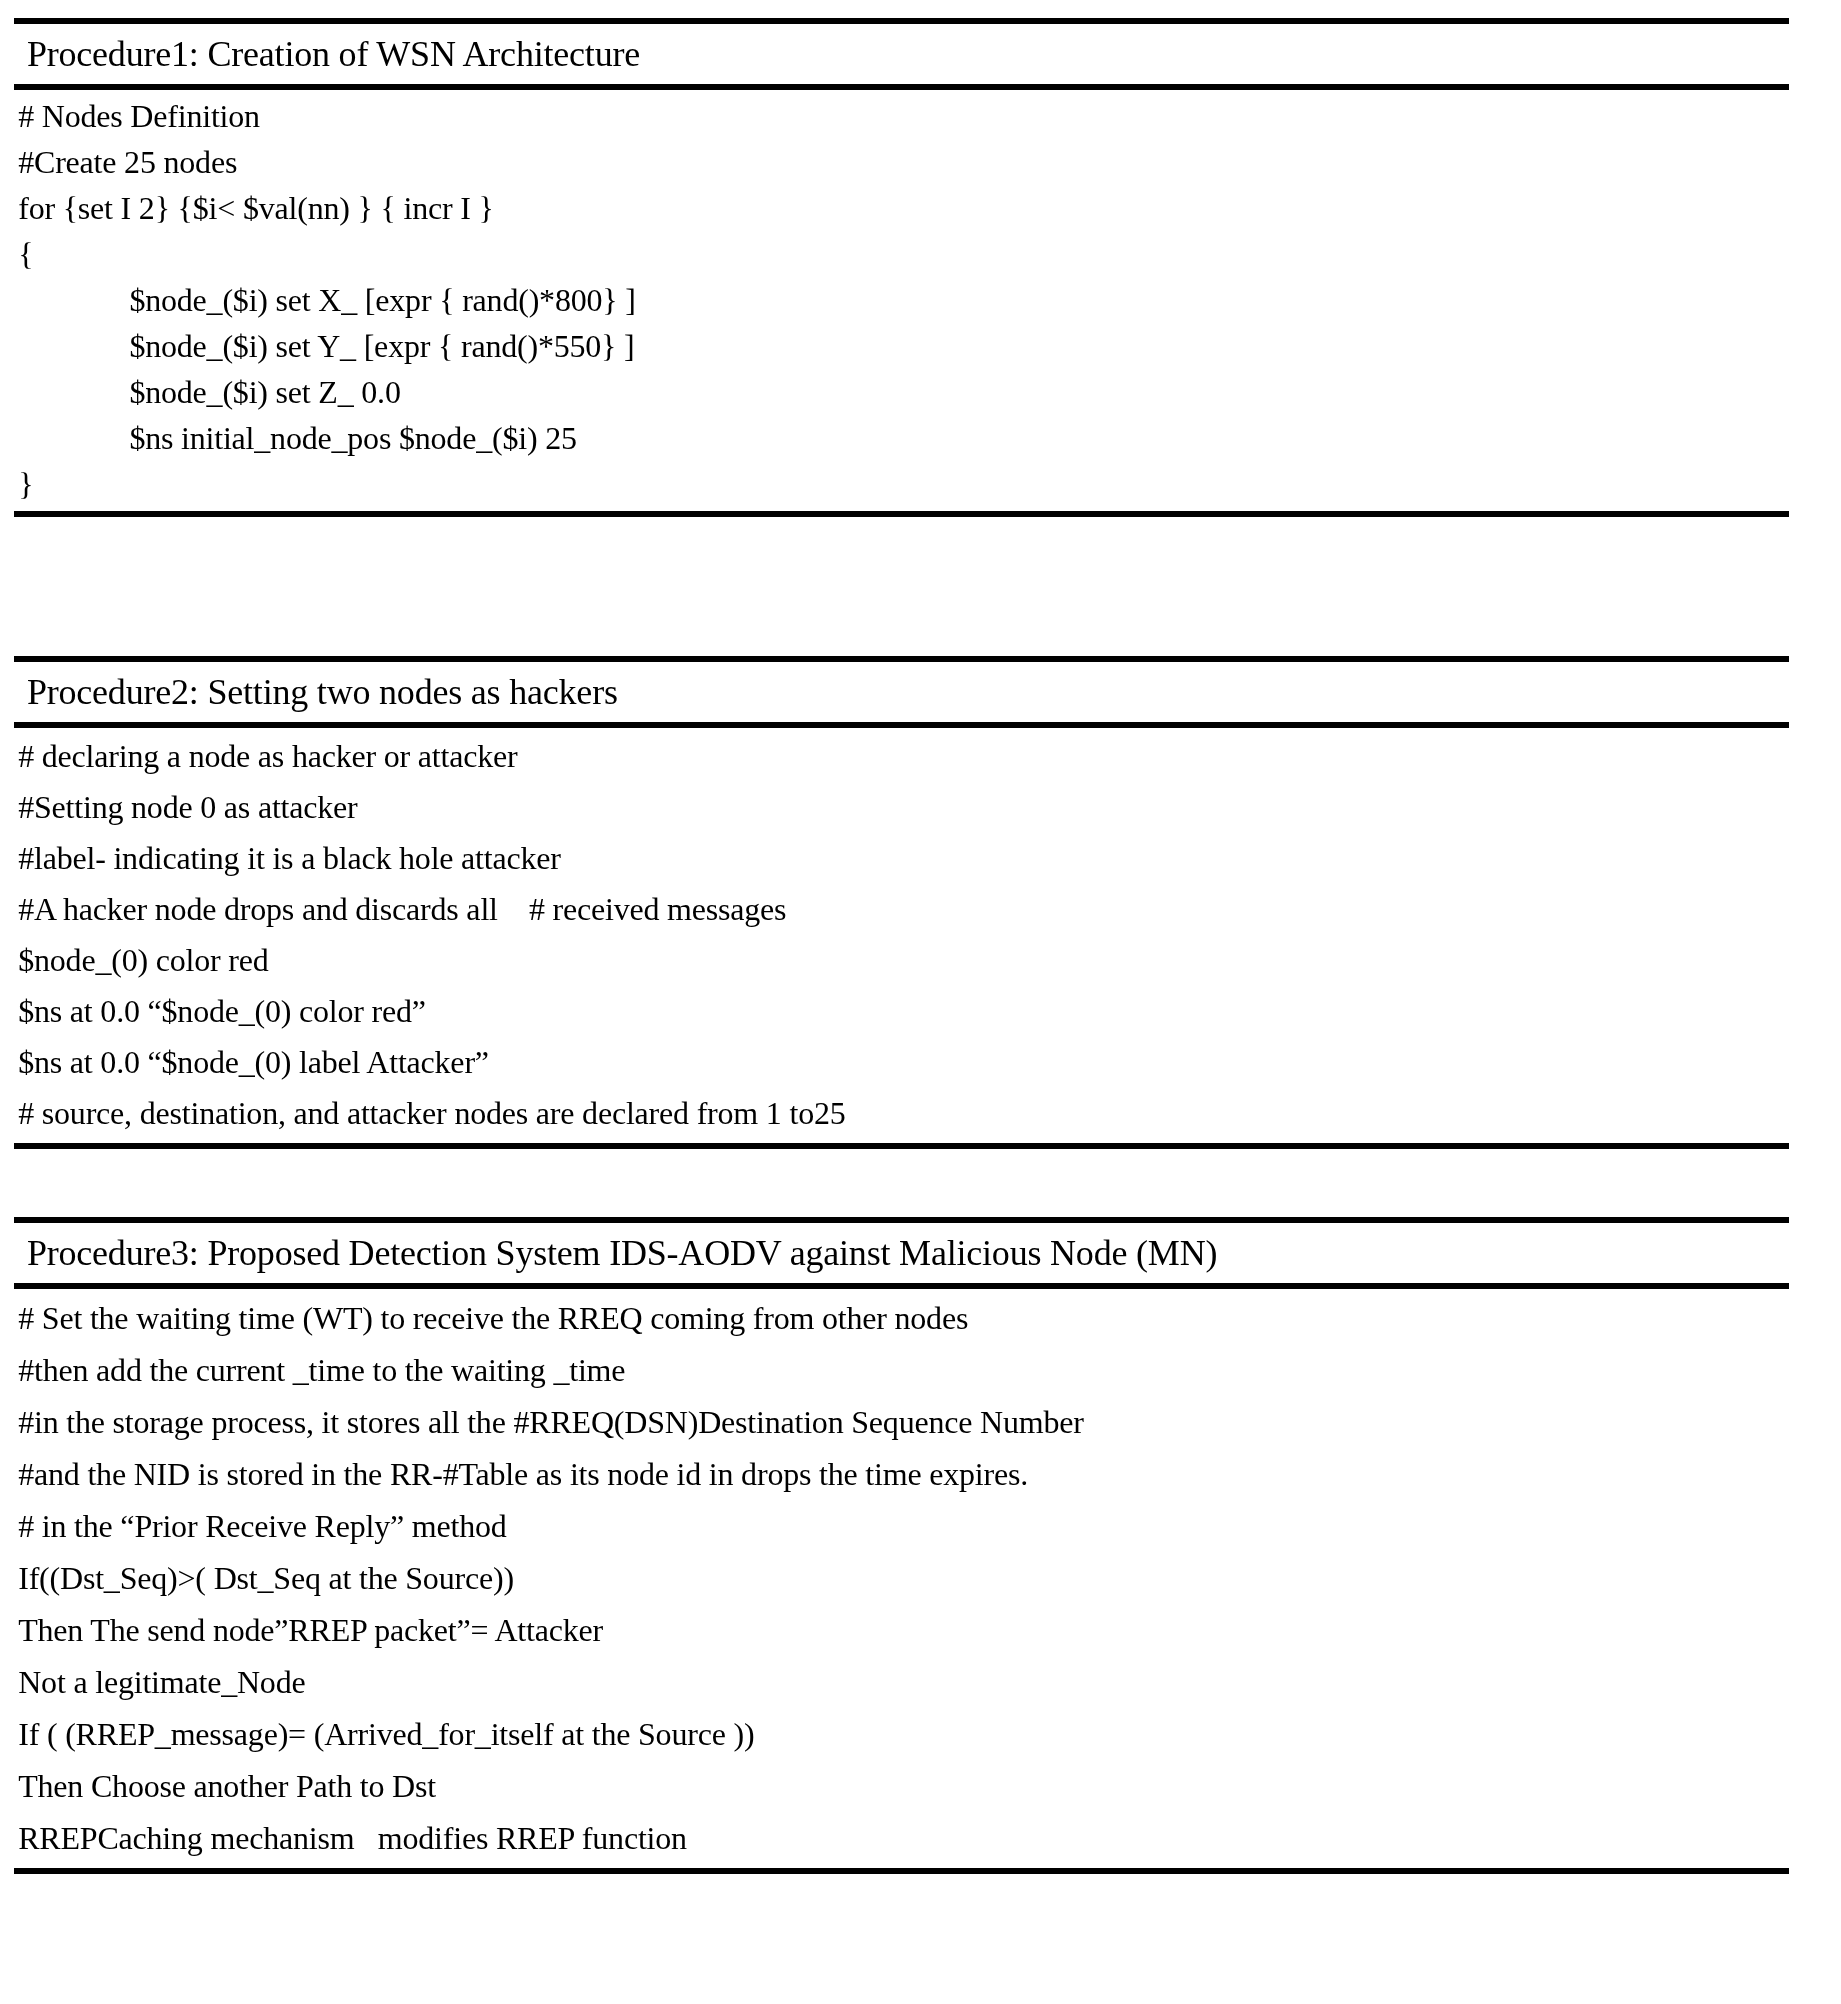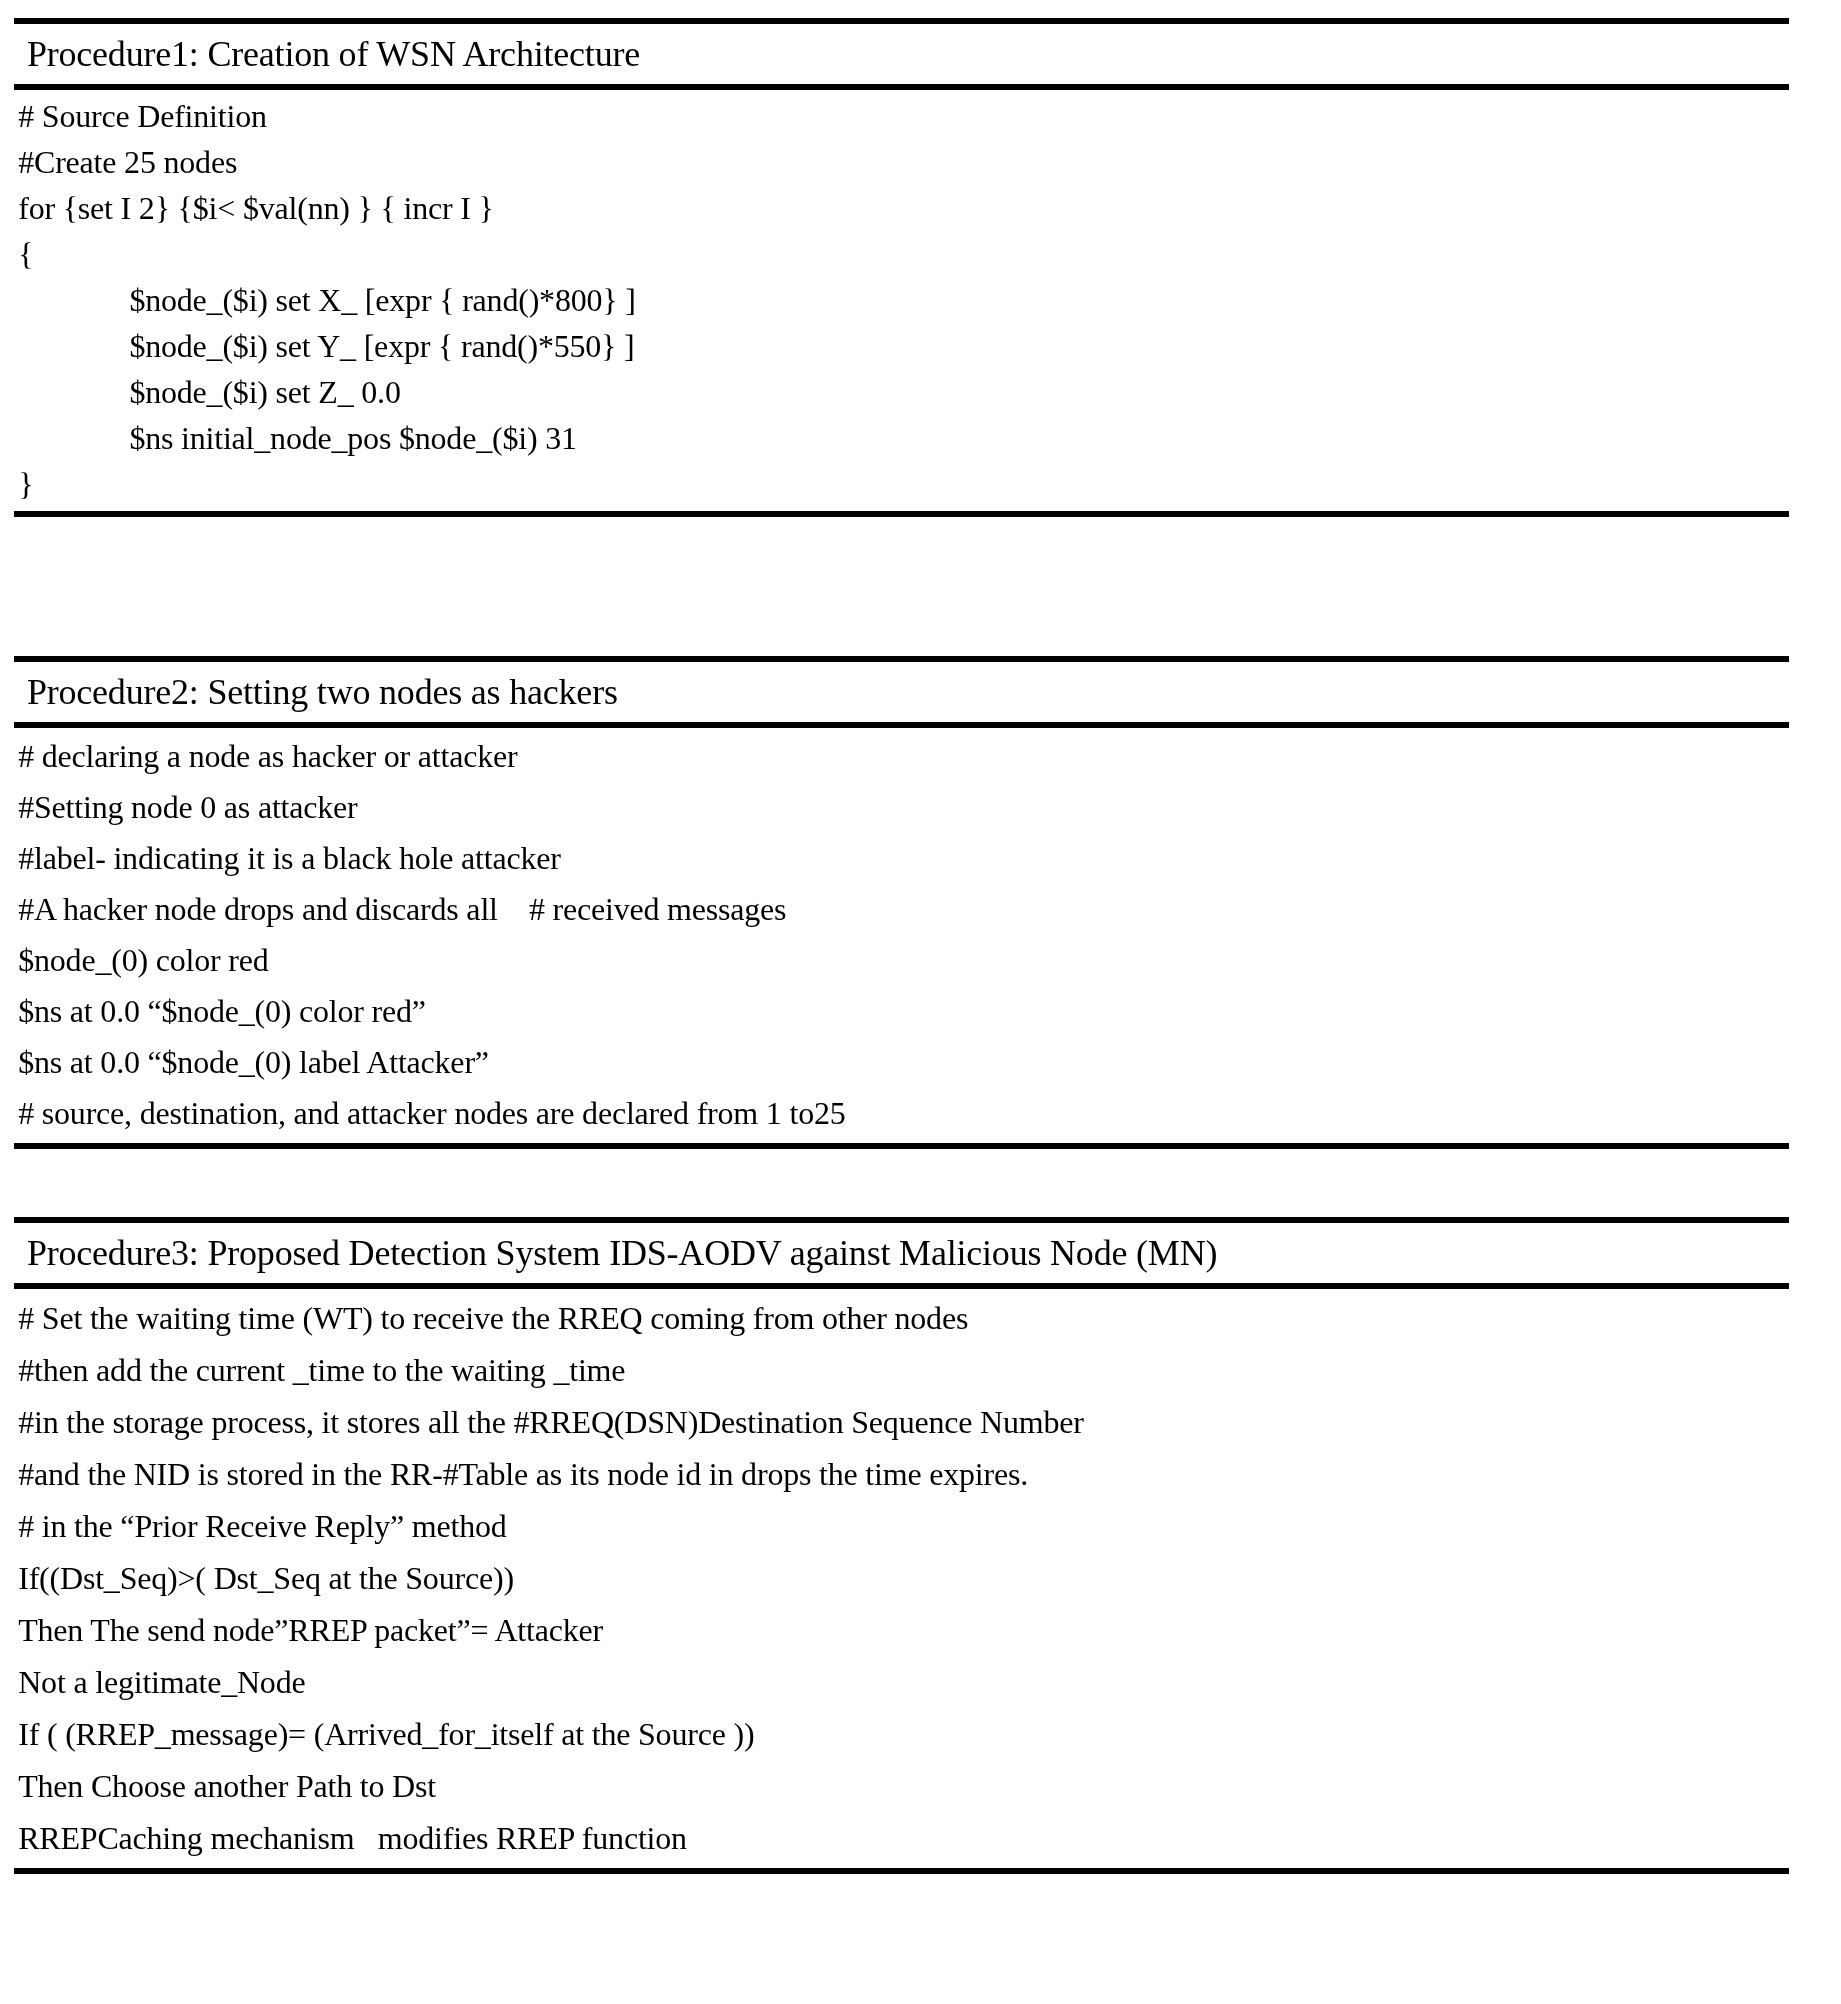--- a/index.html
+++ b/index.html
@@ -63,28 +63,28 @@
 <body>
 
 <div class="page">
   <div class="content">
 
     <section class="proc s1">
       <div class="rule"></div>
       <div class="proc-title">Procedure1: Creation of WSN Architecture</div>
       <div class="rule"></div>
       <div class="proc-body">
-          <div class="code-line"># Source Definition</div>
+          <div class="code-line"># Nodes Definition</div>
           <div class="code-line">#Create 25 nodes</div>
           <div class="code-line">for {set I 2} {$i&lt; $val(nn) } { incr I }</div>
           <div class="code-line">{</div>
           <div class="code-line indented">$node_($i) set X_ [expr { rand()*800} ]</div>
           <div class="code-line indented">$node_($i) set Y_ [expr { rand()*550} ]</div>
           <div class="code-line indented">$node_($i) set Z_ 0.0</div>
-          <div class="code-line indented">$ns initial_node_pos $node_($i) 31</div>
+          <div class="code-line indented">$ns initial_node_pos $node_($i) 25</div>
           <div class="code-line">}</div>
         </div>
       <div class="rule"></div>
     </section>
 
     <section class="proc s2">
       <div class="rule"></div>
       <div class="proc-title">Procedure2: Setting two nodes as hackers</div>
       <div class="rule"></div>
       <div class="proc-body">

